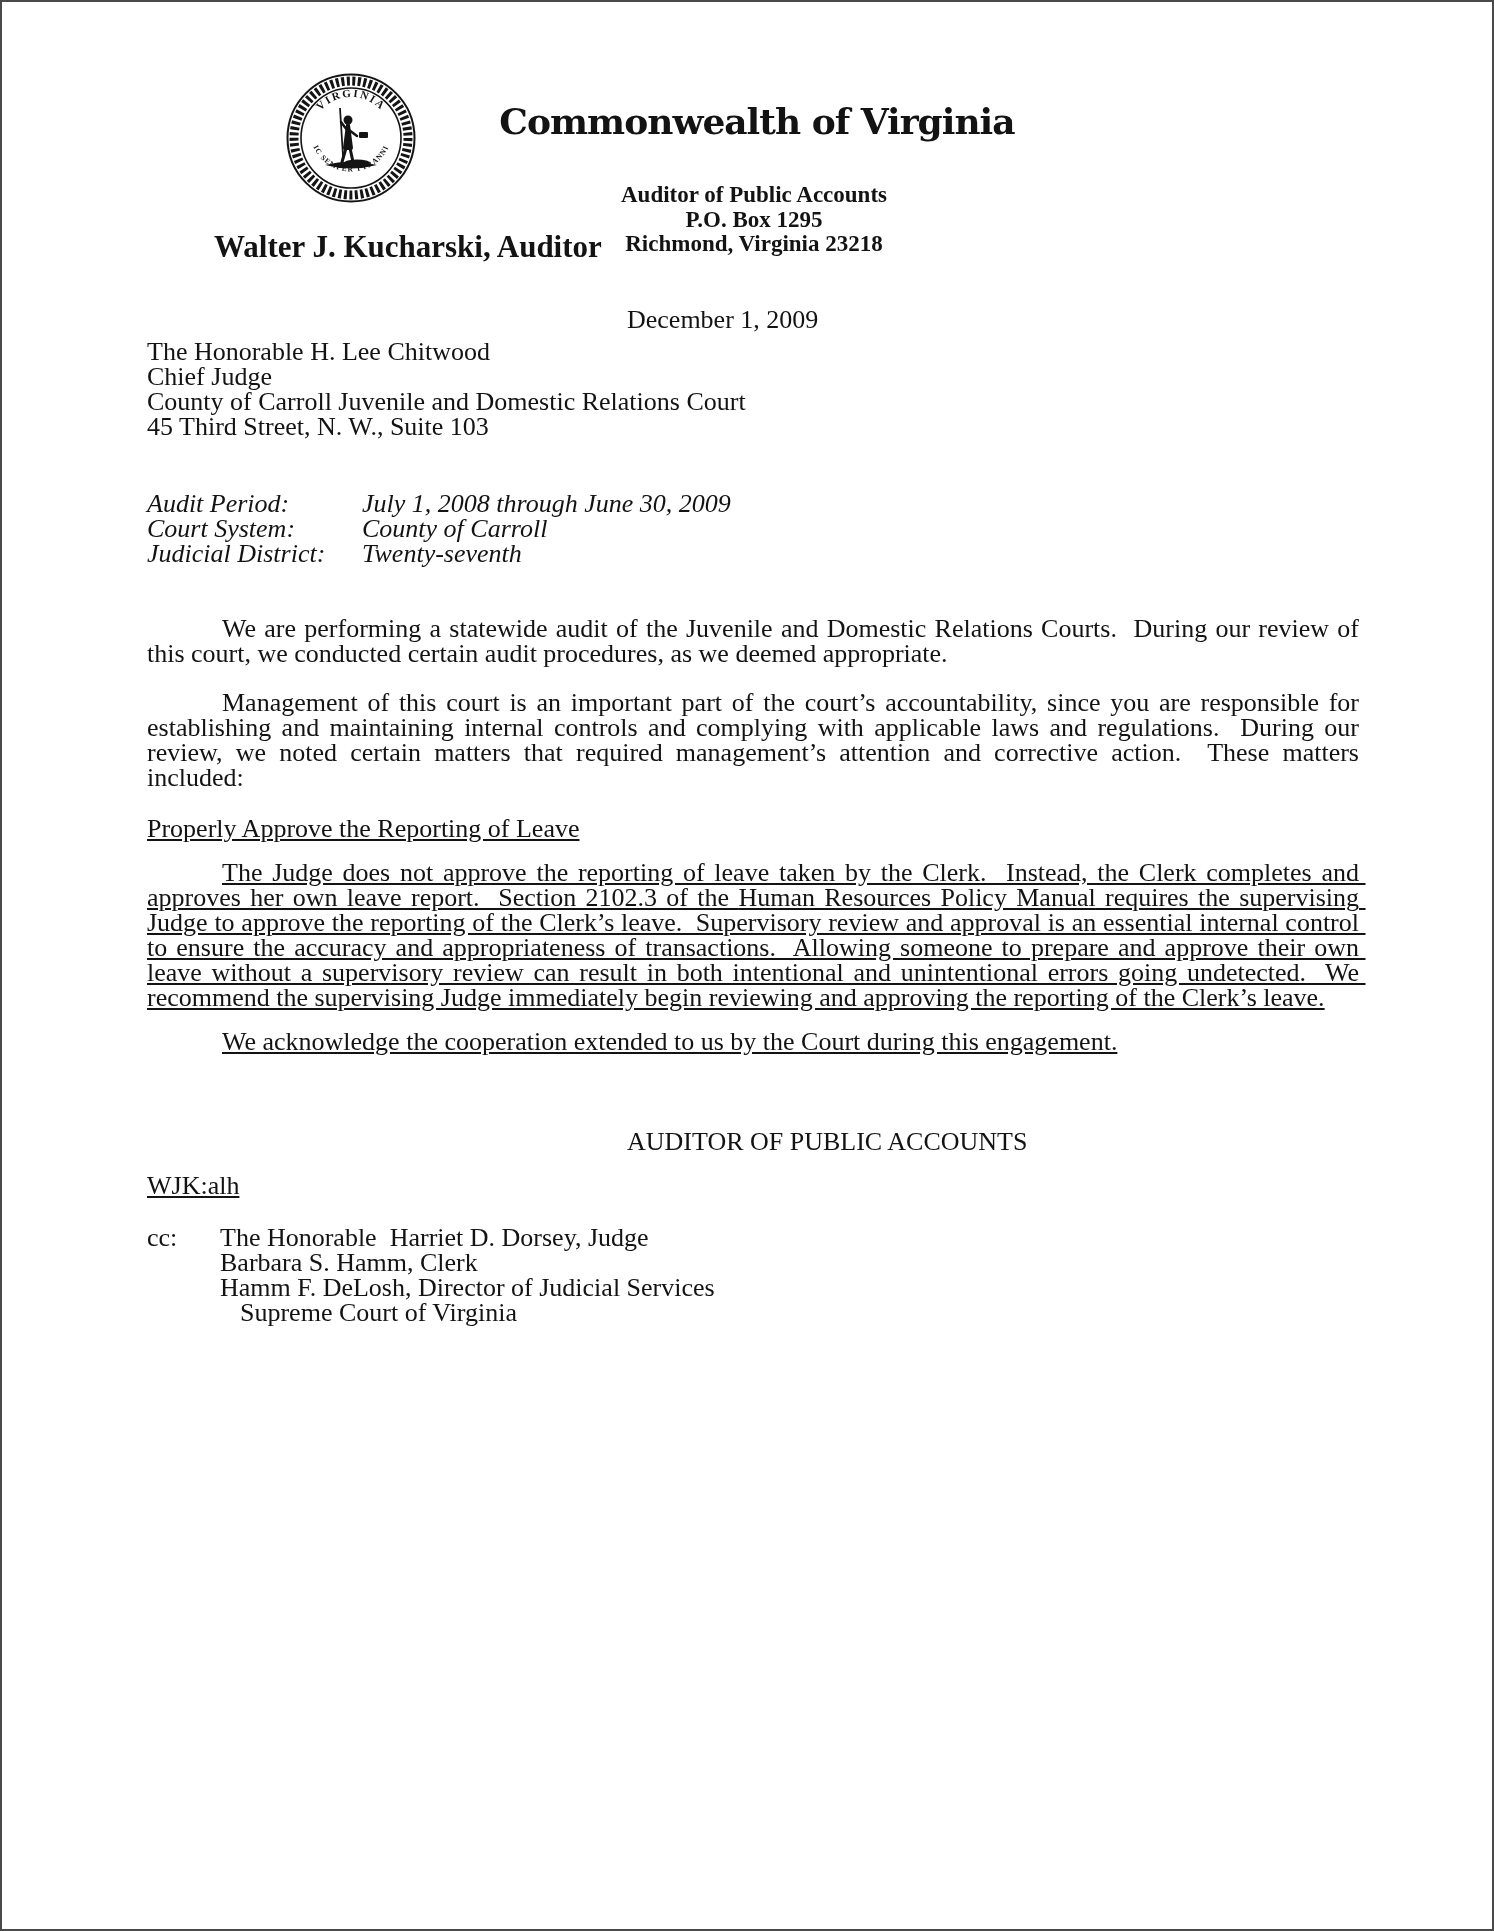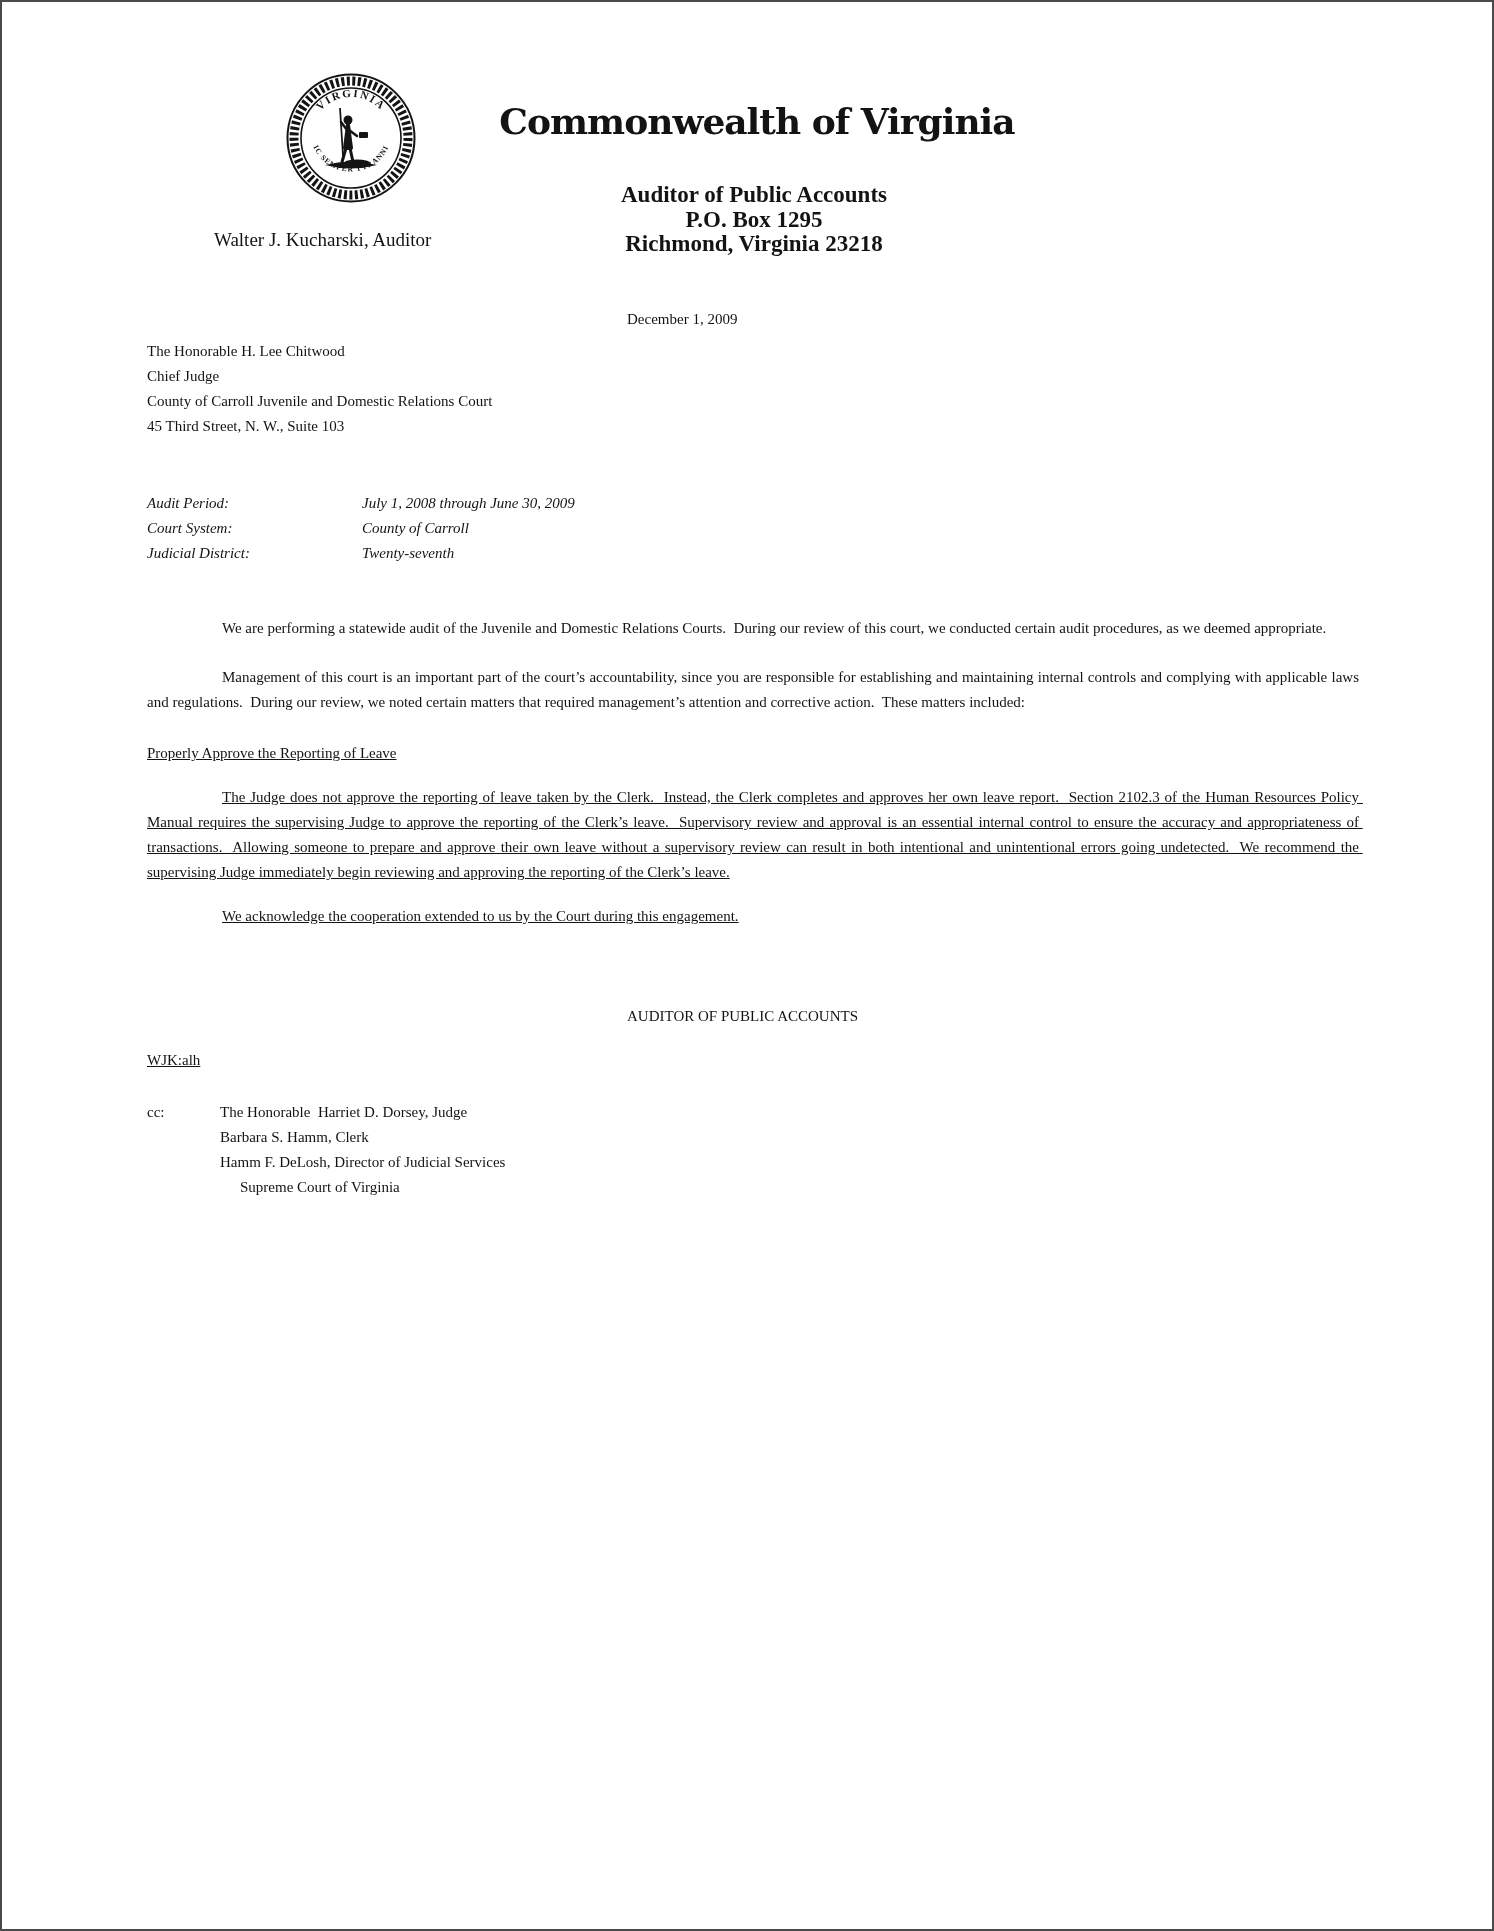--- a/index.html
+++ b/index.html
@@ -20,25 +20,25 @@
     text-align: center; font-size: 36px; font-weight: bold;
     font-family: "DejaVu Serif", "Liberation Serif", serif;
     letter-spacing: -1px;
   }
   .agency-block {
     position: absolute; left: 537px; top: 181px; width: 430px;
     text-align: center; font-size: 23px; font-weight: bold; line-height: 24.5px;
   }
   .auditor-name {
     position: absolute; left: 212px; top: 227px;
-    font-size: 19px; font-weight: normal;
+    font-size: 31px; font-weight: bold;
   }
   .letter {
     position: absolute; left: 145px; top: 305px; width: 1212px;
-    font-size: 15px; line-height: 25px;
+    font-size: 26px; line-height: 25px;
   }
   .date-line { padding-left: 480px; white-space: pre-wrap; }
   .recipient { margin-top: 7px; }
   .recipient div { white-space: pre-wrap; }
   .audit-info { margin-top: 52px; font-style: italic; }
   .audit-row { display: flex; }
   .audit-label { width: 215px; flex: 0 0 215px; }
   .para { text-align: justify; text-indent: 75px; white-space: pre-wrap; }
   .mt25 { margin-top: 19px; text-decoration: underline; }
   .mt24 { margin-top: 24px; }

